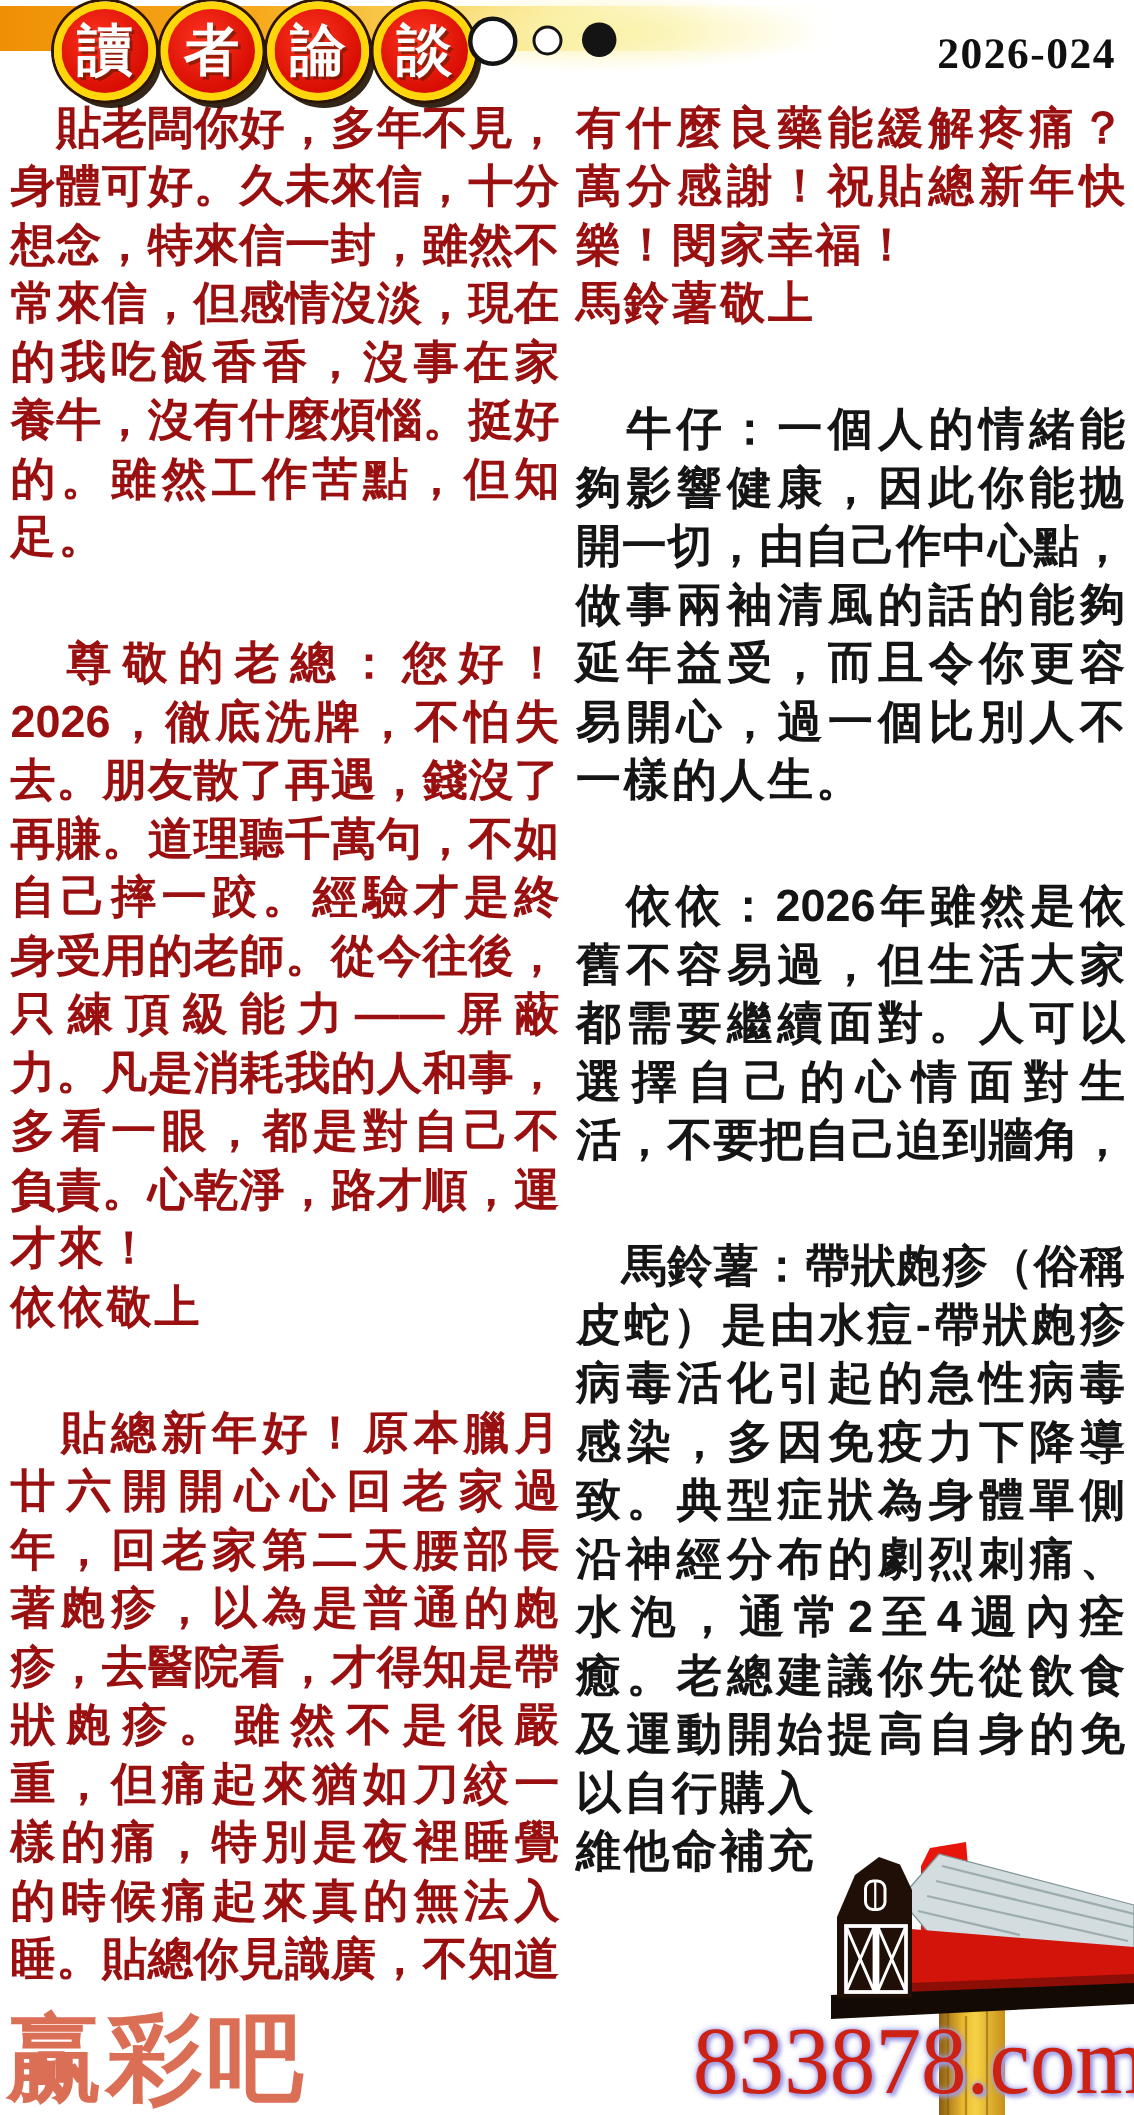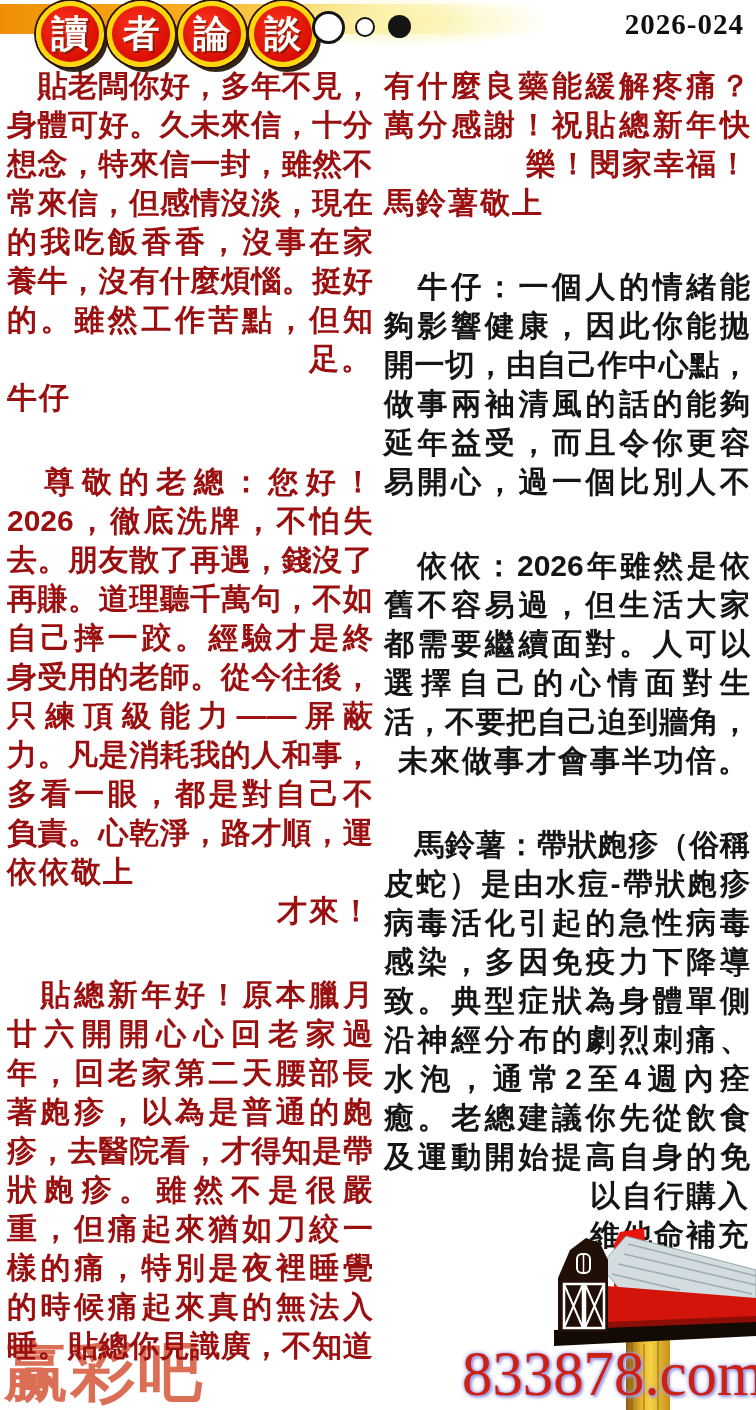--- a/index.html
+++ b/index.html
@@ -15,29 +15,29 @@
   .badge{width:58px;height:56px;border-radius:50%;
         background:radial-gradient(circle at 42% 36%,#ff3420,#d80e03 70%);
         border:5px solid #ffd60a;
         box-shadow:0 0 0 2px #2e1500,4px 5px 0 rgba(30,15,0,0.9);
         display:flex;align-items:center;justify-content:center;
         color:#fff;font-size:37px;font-weight:bold;text-shadow:2px 2px 0 rgba(60,25,0,.5);}
   .dot{position:absolute;border-radius:50%;z-index:3;background:#fff;box-sizing:border-box;}
   .dot-lg{left:312px;top:11px;width:33px;height:33px;border:3px solid #141414;}
   .dot-sm{left:355px;top:17px;width:20px;height:20px;border:2px solid #141414;}
   .dot-fill{left:388px;top:15px;width:23px;height:23px;background:#141414;}
-  .issue{position:absolute;right:12px;top:8px;z-index:3;color:#101010;
+  .issue{position:absolute;right:12px;top:20px;z-index:3;color:#101010;
         font-family:"Liberation Serif","DejaVu Serif",serif;font-size:29px;font-weight:bold;letter-spacing:1px;}
   
   .col{position:absolute;top:66px;width:366px;z-index:2;}
   .col-left{left:7px;}
   .col-right{left:384px;}
   .ln{height:39px;line-height:39px;font-size:30px;font-weight:600;white-space:nowrap;}
   .ln.j{display:flex;justify-content:space-between;}
-  .ln.l{letter-spacing:2px;text-align:right;}
+  .ln.l{letter-spacing:2px;}
   .ln.r{text-align:left;padding-right:8px;letter-spacing:2px;}
   .ln.g{height:45px;}
   .cr{color:#9a0f0f;}
   .ck{color:#151515;}
   
   .mailbox{position:absolute;left:530px;top:1228px;width:226px;height:182px;z-index:2;}
   
   .wm-left{position:absolute;left:4px;bottom:6px;z-index:1;display:flex;align-items:baseline;gap:16px;
         line-height:1;font-weight:bold;color:#db6f55;}
   .wm-cn{font-size:64px;letter-spacing:3px;}
@@ -158,21 +158,20 @@
         <span>然</span>
         <span>工</span>
         <span>作</span>
         <span>苦</span>
         <span>點</span>
         <span>，</span>
         <span>但</span>
         <span>知</span>
       </div>
       <div class="ln l cr">足。</div>
-      <div class="ln r cr">牛仔</div>
       <div class="ln g cr"></div>
       <div class="ln j cr">
         <span>　</span>
         <span>尊</span>
         <span>敬</span>
         <span>的</span>
         <span>老</span>
         <span>總</span>
         <span>：</span>
         <span>您</span>
@@ -291,22 +290,22 @@
         <span>心</span>
         <span>乾</span>
         <span>淨</span>
         <span>，</span>
         <span>路</span>
         <span>才</span>
         <span>順</span>
         <span>，</span>
         <span>運</span>
       </div>
+      <div class="ln l cr">才來！</div>
       <div class="ln r cr">依依敬上</div>
-      <div class="ln l cr">才來！</div>
       <div class="ln g cr"></div>
       <div class="ln j cr">
         <span>　</span>
         <span>貼</span>
         <span>總</span>
         <span>新</span>
         <span>年</span>
         <span>好</span>
         <span>！</span>
         <span>原</span>
@@ -534,20 +533,21 @@
         <span>心</span>
         <span>，</span>
         <span>過</span>
         <span>一</span>
         <span>個</span>
         <span>比</span>
         <span>別</span>
         <span>人</span>
         <span>不</span>
       </div>
+      <div class="ln l ck">一樣的人生。</div>
       <div class="ln g ck"></div>
       <div class="ln j ck">
         <span>　</span>
         <span>依</span>
         <span>依</span>
         <span>：</span>
         <span>2026</span>
         <span>年</span>
         <span>雖</span>
         <span>然</span>
@@ -599,21 +599,20 @@
         <span>要</span>
         <span>把</span>
         <span>自</span>
         <span>己</span>
         <span>迫</span>
         <span>到</span>
         <span>牆</span>
         <span>角</span>
         <span>，</span>
       </div>
-      <div class="ln l ck">未來做事才會事半功倍。</div>
       <div class="ln g ck"></div>
       <div class="ln j ck">
         <span>　</span>
         <span>馬</span>
         <span>鈴</span>
         <span>薯</span>
         <span>：</span>
         <span>帶</span>
         <span>狀</span>
         <span>皰</span>

